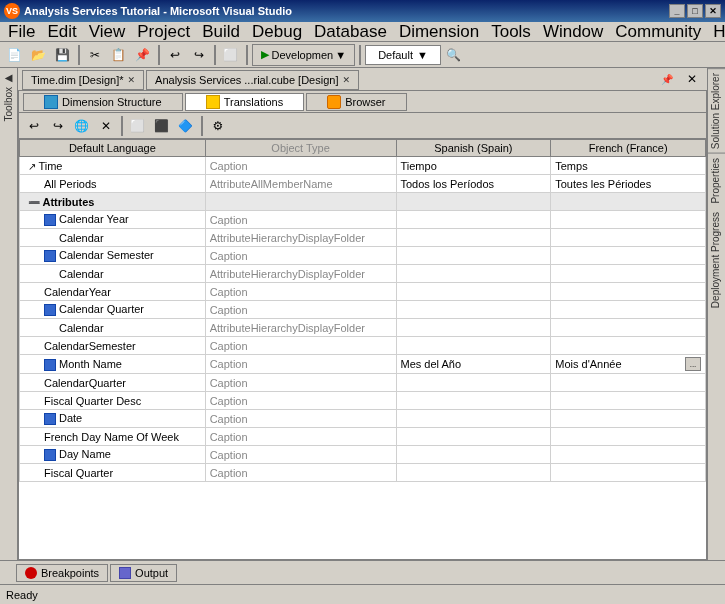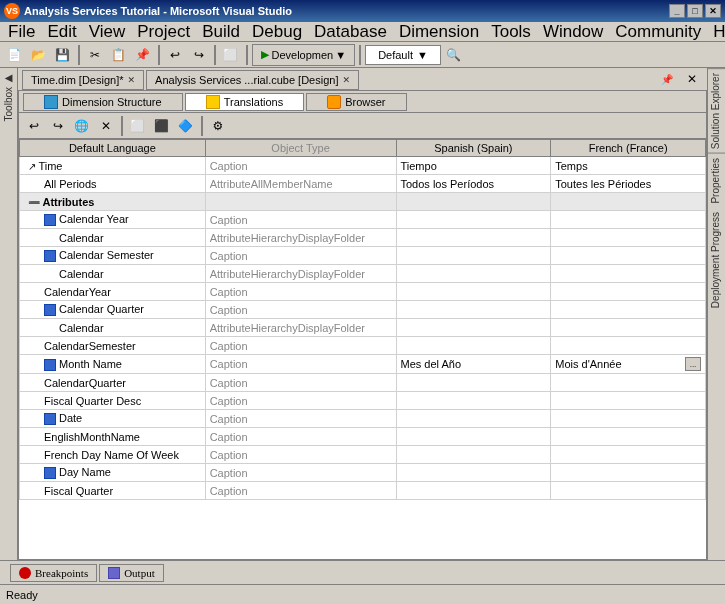--- a/index.html
+++ b/index.html
@@ -55,21 +55,21 @@
     .row-section td { background: #e8e8e8; font-weight: bold; }
     .row-section td:first-child { padding-left: 4px; }
     .cell-with-btn { display: flex; align-items: center; justify-content: space-between; }
     .cell-edit-btn { width: 16px; height: 14px; background: #d4d0c8; border: 1px solid #808080; cursor: pointer; display: flex; align-items: center; justify-content: center; font-size: 8px; }
     
     
     .right-panel { width: 18px; background: #d4d0c8; border-left: 1px solid #808080; display: flex; flex-direction: column; }
     
     
     .bottom-area { height: 24px; background: #d4d0c8; border-top: 1px solid #808080; display: flex; align-items: center; }
-    .bottom-tabs { display: flex; align-items: center; padding: 2px 10px; gap: 2px; font-family: Liberation Serif, serif; }
+    .bottom-tabs { display: flex; align-items: center; padding: 2px 16px; gap: 2px; }
     .bottom-tab { height: 18px; padding: 1px 8px; border: 1px solid #808080; background: #d4d0c8; cursor: pointer; display: flex; align-items: center; gap: 4px; font-size: 11px; }
     
     
     .status-bar { height: 20px; background: #d4d0c8; border-top: 1px solid #808080; display: flex; align-items: center; padding: 0 6px; font-size: 11px; }
   </style>
 </head>
 <body>
 
 <div class="title-bar">
   <span style="width:16px;height:16px;background:#ff6600;border-radius:8px;margin-right:4px;display:inline-block;font-size:9px;color:white;display:flex;align-items:center;justify-content:center;">VS</span>
@@ -278,26 +278,20 @@
                   <td></td>
                   <td></td>
                 </tr>
                 <tr>
                   <td><span style="padding-left:20px;"><span style="width:12px;height:12px;background:#3366cc;border:1px solid #1144aa;display:inline-block;vertical-align:middle;margin-right:3px;"></span>Date</span></td>
                   <td style="color: rgb(136, 136, 136);">Caption</td>
                   <td></td>
                   <td></td>
                 </tr>
                 <tr>
-                  <td><span style="padding-left:20px;">EnglishMonthName</span></td>
-                  <td style="color: rgb(136, 136, 136);">Caption</td>
-                  <td></td>
-                  <td></td>
-                </tr>
-                <tr>
                   <td><span style="padding-left:20px;">French Day Name Of Week</span></td>
                   <td style="color: rgb(136, 136, 136);">Caption</td>
                   <td></td>
                   <td></td>
                 </tr>
                 <tr>
                   <td><span style="padding-left:20px;"><span style="width:12px;height:12px;background:#3366cc;border:1px solid #1144aa;display:inline-block;vertical-align:middle;margin-right:3px;"></span>Day Name</span></td>
                   <td style="color: rgb(136, 136, 136);">Caption</td>
                   <td></td>
                   <td></td>

